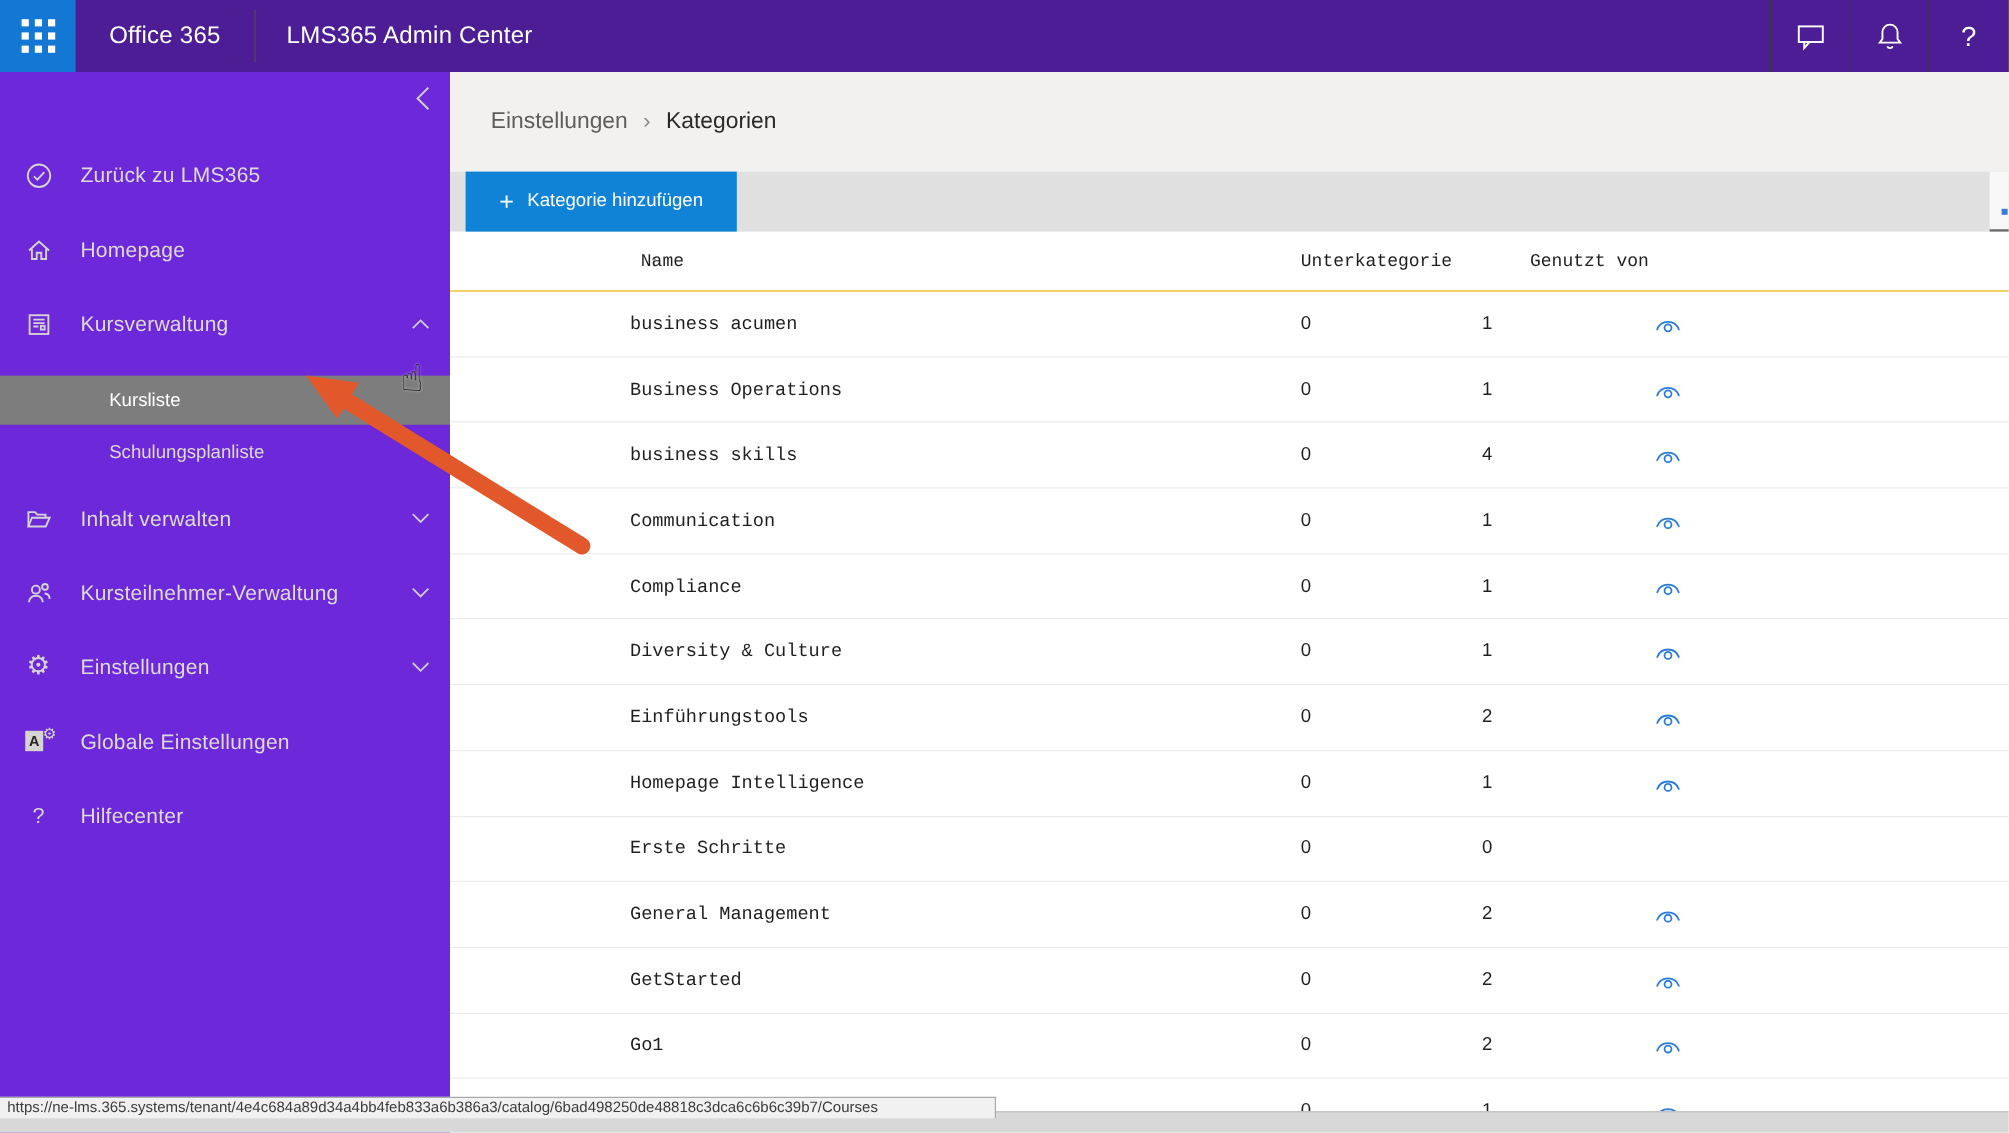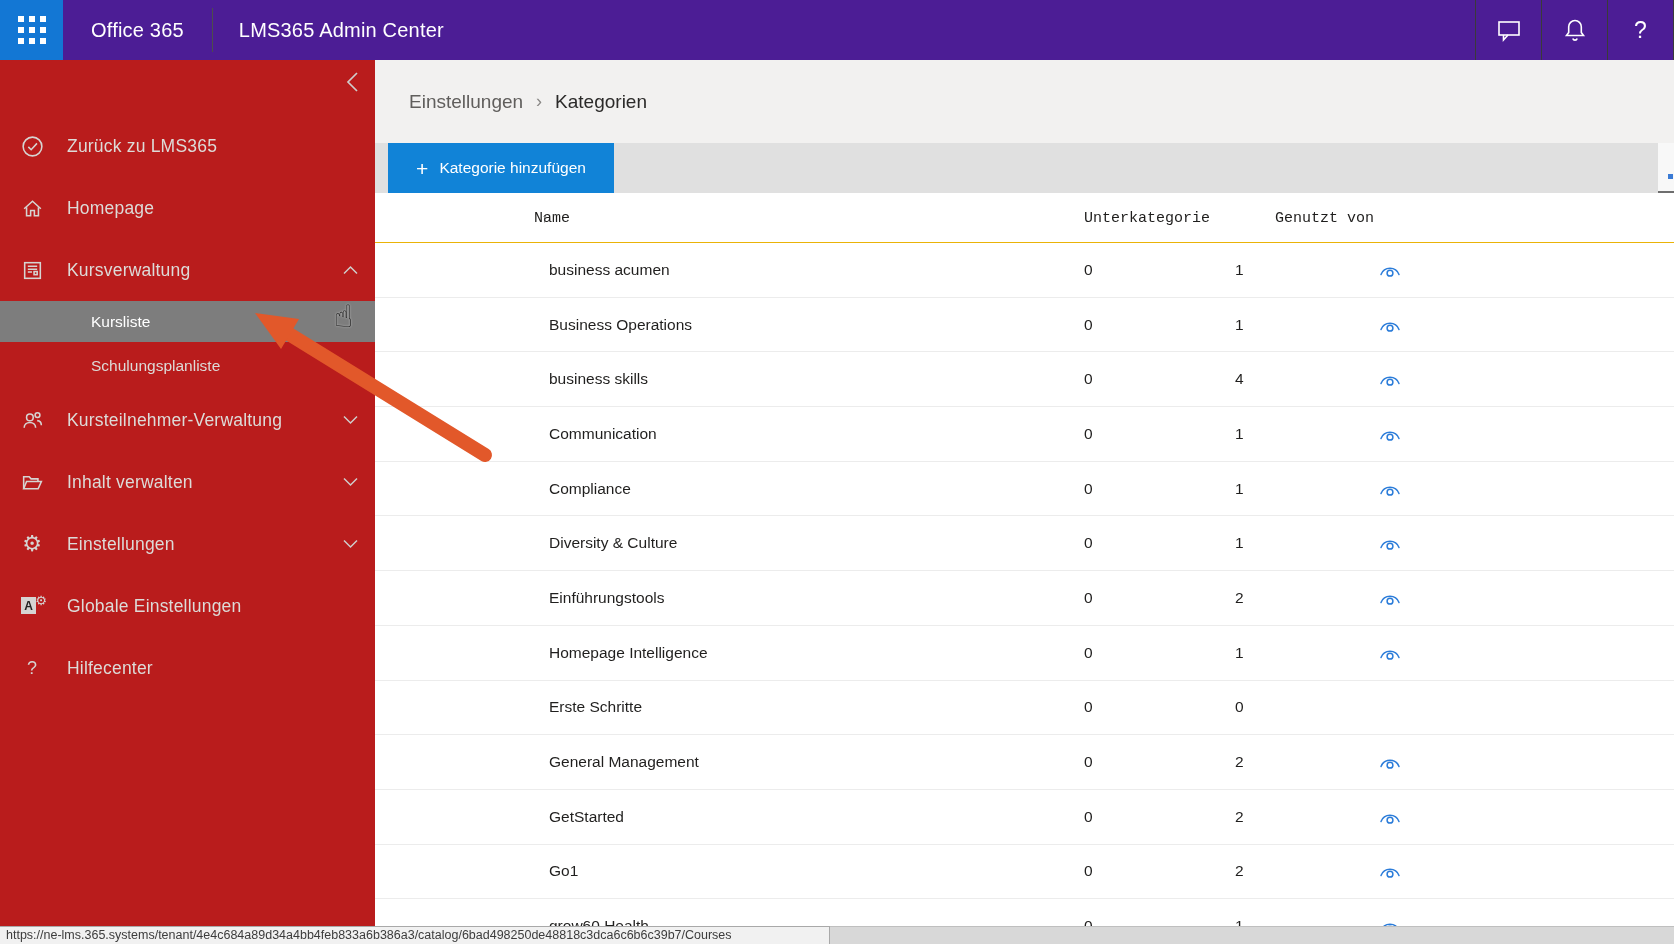--- a/index.html
+++ b/index.html
@@ -16,33 +16,33 @@
   .topbar-divider{width:1px;height:44px;background:#4d4d4d;margin-left:28px;}
   .app-title{font-size:20px;font-weight:400;margin-left:26px;letter-spacing:.2px;}
   .topbar-right{margin-left:auto;display:flex;height:60px;}
   .top-icon-btn{width:65px;height:60px;display:grid;place-items:center;
                 border-left:1px solid #3a3a3a;cursor:pointer;}
   .top-icon-btn:last-child{border-right:1px solid #3a3a3a;}
   .top-icon-btn svg{display:block;}
   .qmark{font-size:23px;color:#fff;font-weight:400;}
 
   
-  .sidebar{position:absolute;top:60px;left:0;width:375px;bottom:0;background:#b91c1c;
+  .sidebar{position:absolute;top:60px;left:0;width:375px;bottom:0;background:#6d28d9;
            color:#dddbd8;z-index:5;}
   .collapse-row{height:44px;display:flex;justify-content:flex-end;align-items:center;
                 padding-right:16px;cursor:pointer;}
   .nav-item{height:62px;display:flex;align-items:center;padding:0 16px 0 18px;
             font-size:17.5px;cursor:pointer;}
   .nav-item.first{margin-top:11px;}
   .nav-icon{width:28px;display:grid;place-items:center;margin-right:21px;flex:none;}
   .nav-label{flex:1;font-weight:400;letter-spacing:.2px;}
   .nav-chevron{width:18px;display:grid;place-items:center;}
   .sub-item{height:47px;display:flex;align-items:center;padding-left:91px;
             font-size:15.5px;cursor:pointer;color:#dddbd8;}
-  .sub-item.selected{height:41px;background:#7d7d7d;color:#fff;}
+  .sub-item.selected{height:41px;background:#7d7d7d;color:#fff;margin-top:12px;}
   .admin-ic{position:relative;width:22px;height:22px;}
   .admin-ic .sq{position:absolute;left:0;top:2px;width:15px;height:17px;background:#d6d4d2;
                 color:#242322;font-size:12px;font-weight:bold;display:grid;place-items:center;}
   .admin-ic .gr{position:absolute;right:-4px;top:-2px;font-size:13px;color:#d6d4d2;}
   .q-ic{font-size:18px;color:#d6d4d2;}
 
   
   .content{position:absolute;top:60px;left:375px;right:0;bottom:0;background:#fff;}
   .breadcrumb-band{height:83px;background:#f2f1f0;display:flex;align-items:center;
                    padding-left:34px;font-size:19px;color:#605e5c;}
@@ -62,30 +62,30 @@
          border-bottom:1px solid #eab308;font-family:Liberation Mono, monospace;}
   .thead span{position:absolute;top:50%;transform:translateY(-50%);white-space:nowrap;cursor:pointer;}
   .col-name{left:159px;}
   .col-sub{left:709px;}
   .col-used{left:900px;}
   .sort-arrow{display:inline-block;margin-left:7px;font-size:13px;color:#3b3a39;}
 
   .trow{height:53.7px;position:relative;border-bottom:1px solid #ececec;}
   .trow span{position:absolute;top:50%;transform:translateY(-50%);white-space:nowrap;
              font-size:15.5px;color:#201f1e;}
-  .c-name{left:174px;}
+  .c-name{left:150px;font-family:Liberation Mono, monospace;}
   .c-sub{left:709px;}
   .c-used{left:860px;}
   .c-eye{left:1004px;width:22px;height:15px;cursor:pointer;}
   .c-eye svg{display:block;}
 
   
   .h-scrollbar{position:absolute;left:0;right:0;bottom:0;height:17px;background:#d8d8d8;
                border-top:1px solid #bfbfbf;z-index:20;cursor:pointer;}
-  .status-tooltip{position:absolute;left:0;bottom:0;width:830px;height:18px;background:#f1f1f1;
+  .status-tooltip{position:absolute;left:0;bottom:12px;width:830px;height:18px;background:#f1f1f1;
                   border:1px solid #a9a9a9;border-left:none;border-bottom:none;
                   box-sizing:border-box;font-size:12.5px;color:#3c3c3c;line-height:16px;
                   padding-left:6px;white-space:nowrap;overflow:hidden;z-index:30;}
 
   
   .annot{position:absolute;inset:0;width:1674px;height:944px;z-index:40;pointer-events:none;}
   .cursor-glyph{position:absolute;left:334px;top:298px;font-size:31px;color:#141414;
                 z-index:41;pointer-events:none;
                 font-family:"DejaVu Sans",sans-serif;text-shadow:0 0 2px rgba(255,255,255,.9);}
 </style>
@@ -167,42 +167,42 @@
     <span class="nav-chevron">
           <svg width="17" height="10" viewBox="0 0 17 10">
             <polyline points="2,8.5 8.5,2 15,8.5" fill="none" stroke="#cfcdcb" stroke-width="1.5"></polyline>
           </svg>
         </span>
   </div>
       <div class="sub-item selected">Kursliste</div>
       <div class="sub-item">Schulungsplanliste</div>
       <div class="nav-item">
     <span class="nav-icon">
+          <svg width="26" height="25" viewBox="0 0 24 24">
+            <path d="M4 18V6.5h5.3l1.8 2h6.6V11" fill="none" stroke="#d6d4d2" stroke-width="1.5"></path>
+            <path d="M4 18l2.8-7H21L17.9 18H4z" fill="none" stroke="#d6d4d2" stroke-width="1.5"></path>
+          </svg>
+        </span>
+    <span class="nav-label">Inhalt verwalten</span>
+    <span class="nav-chevron">
+          <svg width="17" height="10" viewBox="0 0 17 10">
+            <polyline points="2,1.5 8.5,8 15,1.5" fill="none" stroke="#cfcdcb" stroke-width="1.5"></polyline>
+          </svg>
+        </span>
+  </div>
+      <div class="nav-item">
+    <span class="nav-icon">
           <svg width="25" height="25" viewBox="0 0 24 24">
             <circle cx="9.5" cy="9" r="3.2" fill="none" stroke="#d6d4d2" stroke-width="1.5"></circle>
             <path d="M4 19c0-3.1 2.5-5.1 5.5-5.1S15 15.9 15 19" fill="none" stroke="#d6d4d2" stroke-width="1.5"></path>
             <circle cx="16.8" cy="6.8" r="2.3" fill="none" stroke="#d6d4d2" stroke-width="1.5"></circle>
             <path d="M16.5 12.1c2.4.2 4 2 4 4.4" fill="none" stroke="#d6d4d2" stroke-width="1.5"></path>
           </svg>
         </span>
     <span class="nav-label">Kursteilnehmer-Verwaltung</span>
-    <span class="nav-chevron">
-          <svg width="17" height="10" viewBox="0 0 17 10">
-            <polyline points="2,1.5 8.5,8 15,1.5" fill="none" stroke="#cfcdcb" stroke-width="1.5"></polyline>
-          </svg>
-        </span>
-  </div>
-      <div class="nav-item">
-    <span class="nav-icon">
-          <svg width="26" height="25" viewBox="0 0 24 24">
-            <path d="M4 18V6.5h5.3l1.8 2h6.6V11" fill="none" stroke="#d6d4d2" stroke-width="1.5"></path>
-            <path d="M4 18l2.8-7H21L17.9 18H4z" fill="none" stroke="#d6d4d2" stroke-width="1.5"></path>
-          </svg>
-        </span>
-    <span class="nav-label">Inhalt verwalten</span>
     <span class="nav-chevron">
           <svg width="17" height="10" viewBox="0 0 17 10">
             <polyline points="2,1.5 8.5,8 15,1.5" fill="none" stroke="#cfcdcb" stroke-width="1.5"></polyline>
           </svg>
         </span>
   </div>
       <div class="nav-item">
     <span class="nav-icon">
           <span style="font-family:'DejaVu Sans',sans-serif;font-size:22px;color:#d6d4d2;line-height:1;">⚙</span>
         </span>

